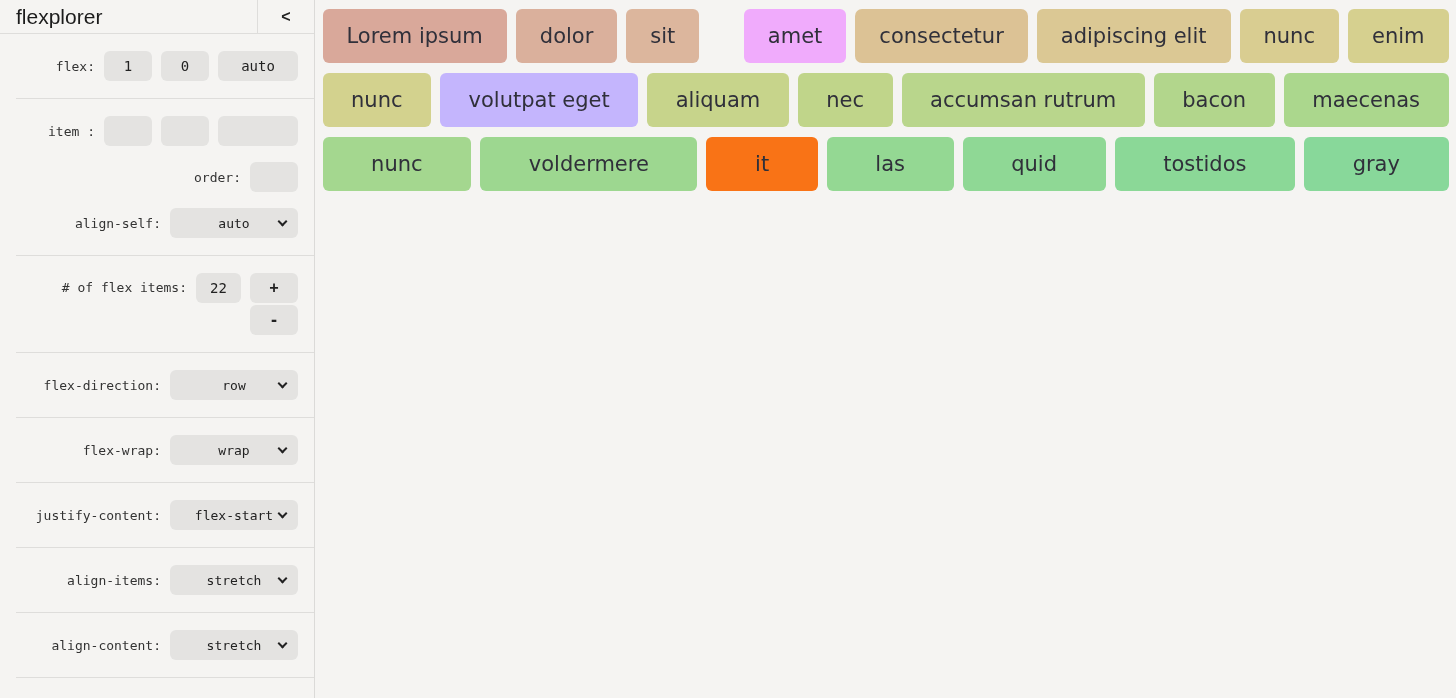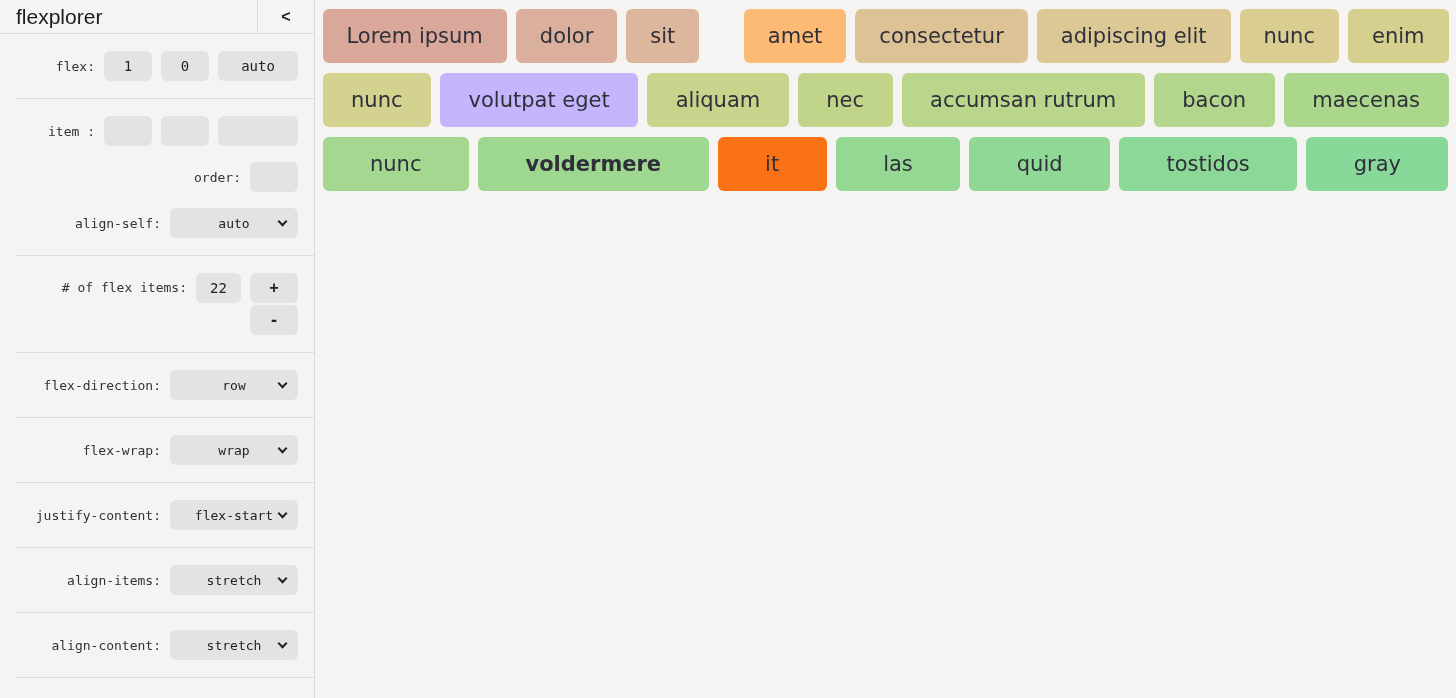--- a/index.html
+++ b/index.html
@@ -183,38 +183,38 @@
       </div>
     </section>
 
   </aside>
 
   <main class="stage">
       <div class="flex-line">
         <div class="flex-item" style="background: rgb(217, 168, 154);">Lorem ipsum</div>
         <div class="flex-item" style="background: rgb(218, 176, 156);">dolor</div>
         <div class="flex-item" style="background: rgb(220, 182, 157);">sit</div>
-        <div class="flex-item" style="background: #fdba74; margin-left: 40px;">amet</div>
+        <div class="flex-item" style="background: #f0abfc; margin-left: 40px;">amet</div>
         <div class="flex-item" style="background: rgb(220, 194, 149); border-radius: 7px;">consectetur</div>
         <div class="flex-item" style="background: rgb(219, 200, 148);">adipiscing elit</div>
         <div class="flex-item" style="background: rgb(217, 205, 145);">nunc</div>
         <div class="flex-item" style="background: rgb(214, 208, 143);">enim</div>
       </div>
       <div class="flex-line">
         <div class="flex-item" style="background: rgb(211, 210, 142);">nunc</div>
         <div class="flex-item" style="background: #c4b5fd;">volutpat eget</div>
         <div class="flex-item" style="background: rgb(199, 212, 139);">aliquam</div>
         <div class="flex-item" style="background: rgb(192, 213, 138);">nec</div>
         <div class="flex-item" style="background: rgb(185, 214, 140);">accumsan rutrum</div>
         <div class="flex-item" style="background: rgb(178, 214, 140);">bacon</div>
         <div class="flex-item" style="background: rgb(171, 215, 141);">maecenas</div>
       </div>
       <div class="flex-line">
         <div class="flex-item" style="background: rgb(164, 215, 143);">nunc</div>
-        <div class="flex-item" style="background: rgb(157, 215, 144); font-weight: bold;">voldermere</div>
+        <div class="flex-item" style="background: rgb(157, 215, 144);">voldermere</div>
         <div class="flex-item" style="background: #f97316;">it</div>
         <div class="flex-item" style="background: rgb(148, 216, 147);">las</div>
         <div class="flex-item" style="background: rgb(143, 216, 149);">quid</div>
         <div class="flex-item" style="background: rgb(139, 216, 151);">tostidos</div>
         <div class="flex-item" style="background: rgb(136, 216, 154);">gray</div>
       </div>
     </main>
 
 </div>
 

